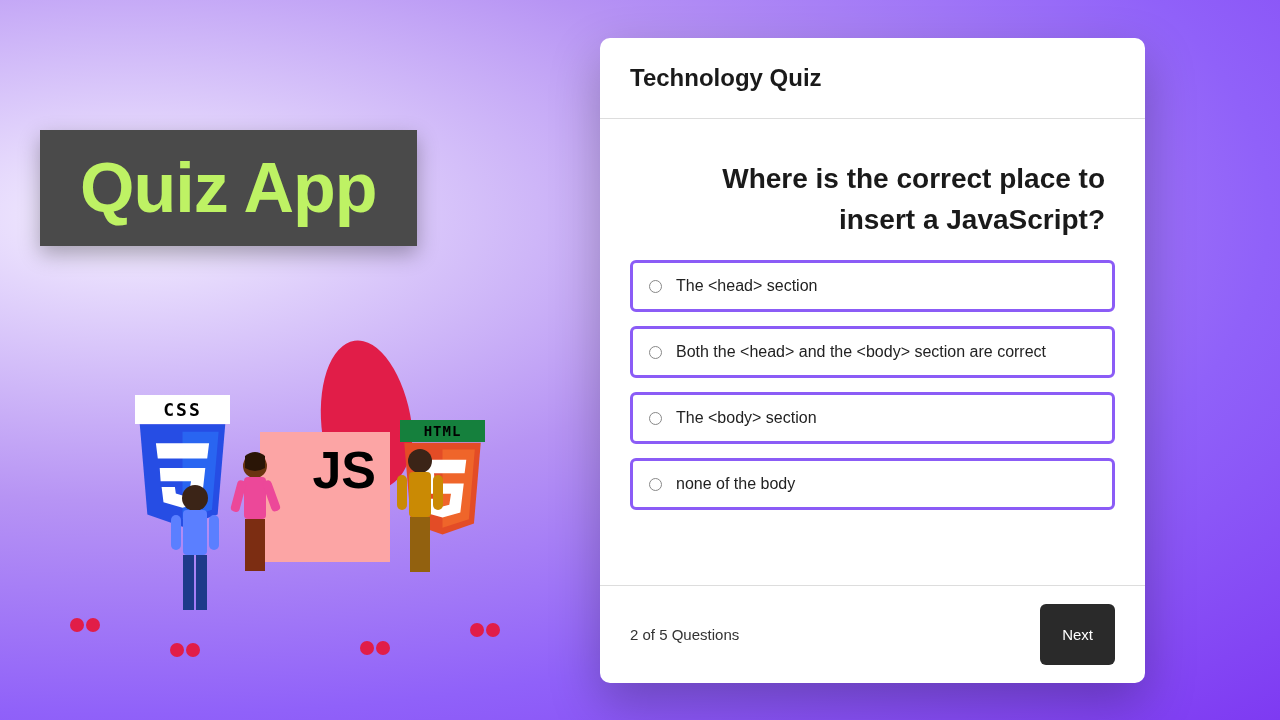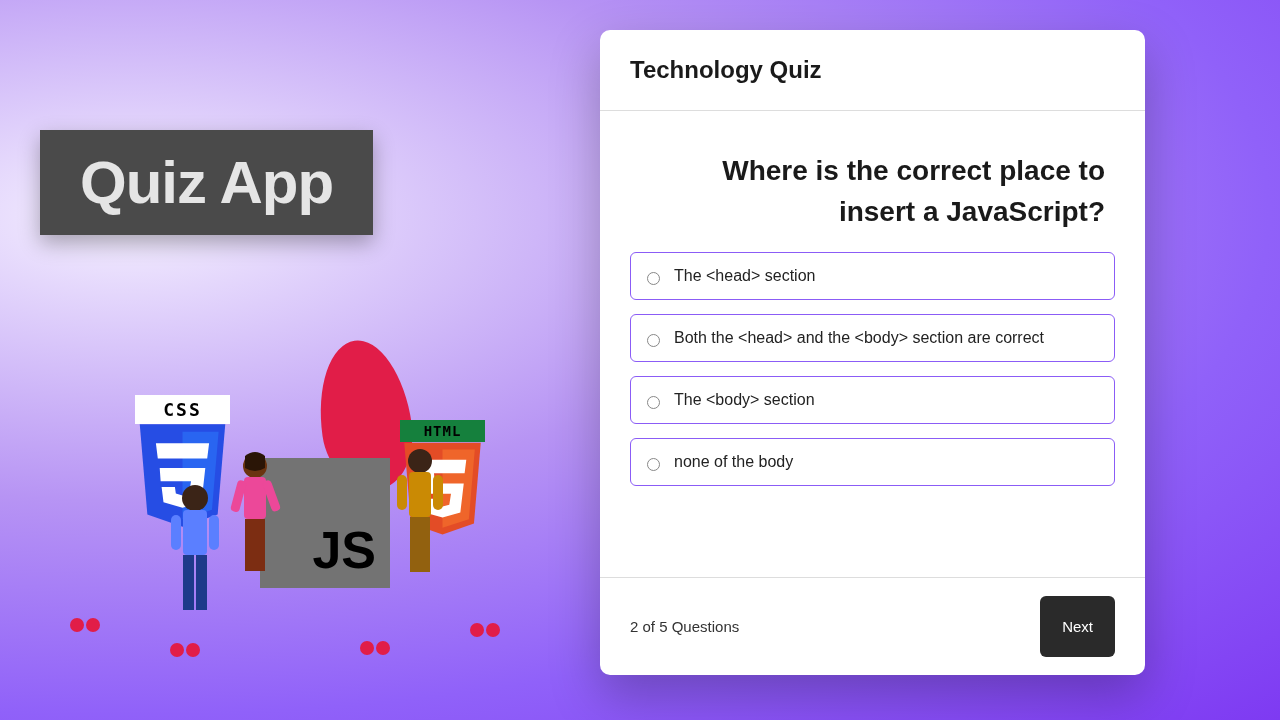--- a/index.html
+++ b/index.html
@@ -17,23 +17,23 @@
   top: 130px;
   width: 520px;
 }
 .title-banner {
   background: #4a4a4a;
   padding: 18px 40px;
   display: inline-block;
   box-shadow: 0 8px 20px rgba(0,0,0,0.3);
 }
 .title-banner span {
-  font-size: 60px;
+  font-size: 70px;
   font-weight: 600;
-  color: #e5e5e5;
+  color: #bef264;
   letter-spacing: -1px;
 }
 .illustration {
   position: absolute;
   left: 90px;
   top: 370px;
   width: 430px;
   height: 340px;
 }
 .css-logo {
@@ -68,26 +68,26 @@
   font-weight: 900;
   font-size: 14px;
   text-align: center;
   padding: 3px 0;
   font-family: monospace;
   letter-spacing: 1px;
 }
 .js-box {
   position: absolute;
   left: 170px;
-  top: 88px;
+  top: 62px;
   width: 130px;
   height: 130px;
-  background: #737373;
-  display: flex;
-  align-items: flex-end;
+  background: #fca5a5;
+  display: flex;
+  align-items: flex-start;
   justify-content: flex-end;
   padding: 8px 14px;
 }
 .js-box span {
   font-size: 52px;
   font-weight: 900;
   color: #000;
 }
 .red-blob {
   position: absolute;
@@ -103,21 +103,21 @@
   position: absolute;
   width: 60px;
   height: 150px;
 }
 .person-1 { left: 75px; top: 110px; }
 .person-2 { left: 135px; top: 80px; }
 .person-3 { left: 300px; top: 75px; }
 .quiz-card {
   position: absolute;
   right: 135px;
-  top: 30px;
+  top: 38px;
   width: 545px;
   height: 645px;
   background: #fff;
   border-radius: 10px;
   box-shadow: 0 20px 50px rgba(0,0,0,0.25);
   display: flex;
   flex-direction: column;
 }
 .quiz-header {
   padding: 26px 30px;
@@ -140,25 +140,25 @@
   line-height: 1.45;
   margin-bottom: 20px;
   padding: 0 10px;
 }
 .options {
   display: flex;
   flex-direction: column;
   gap: 14px;
 }
 .option {
-  border: 1px solid #8b5cf6;
+  border: 3px solid #8b5cf6;
   border-radius: 6px;
   padding: 14px 16px;
   display: flex;
-  align-items: flex-end;
+  align-items: center;
   gap: 14px;
   cursor: pointer;
 }
 .radio {
   width: 13px;
   height: 13px;
   border: 1.5px solid #888;
   border-radius: 50%;
   flex-shrink: 0;
 }

